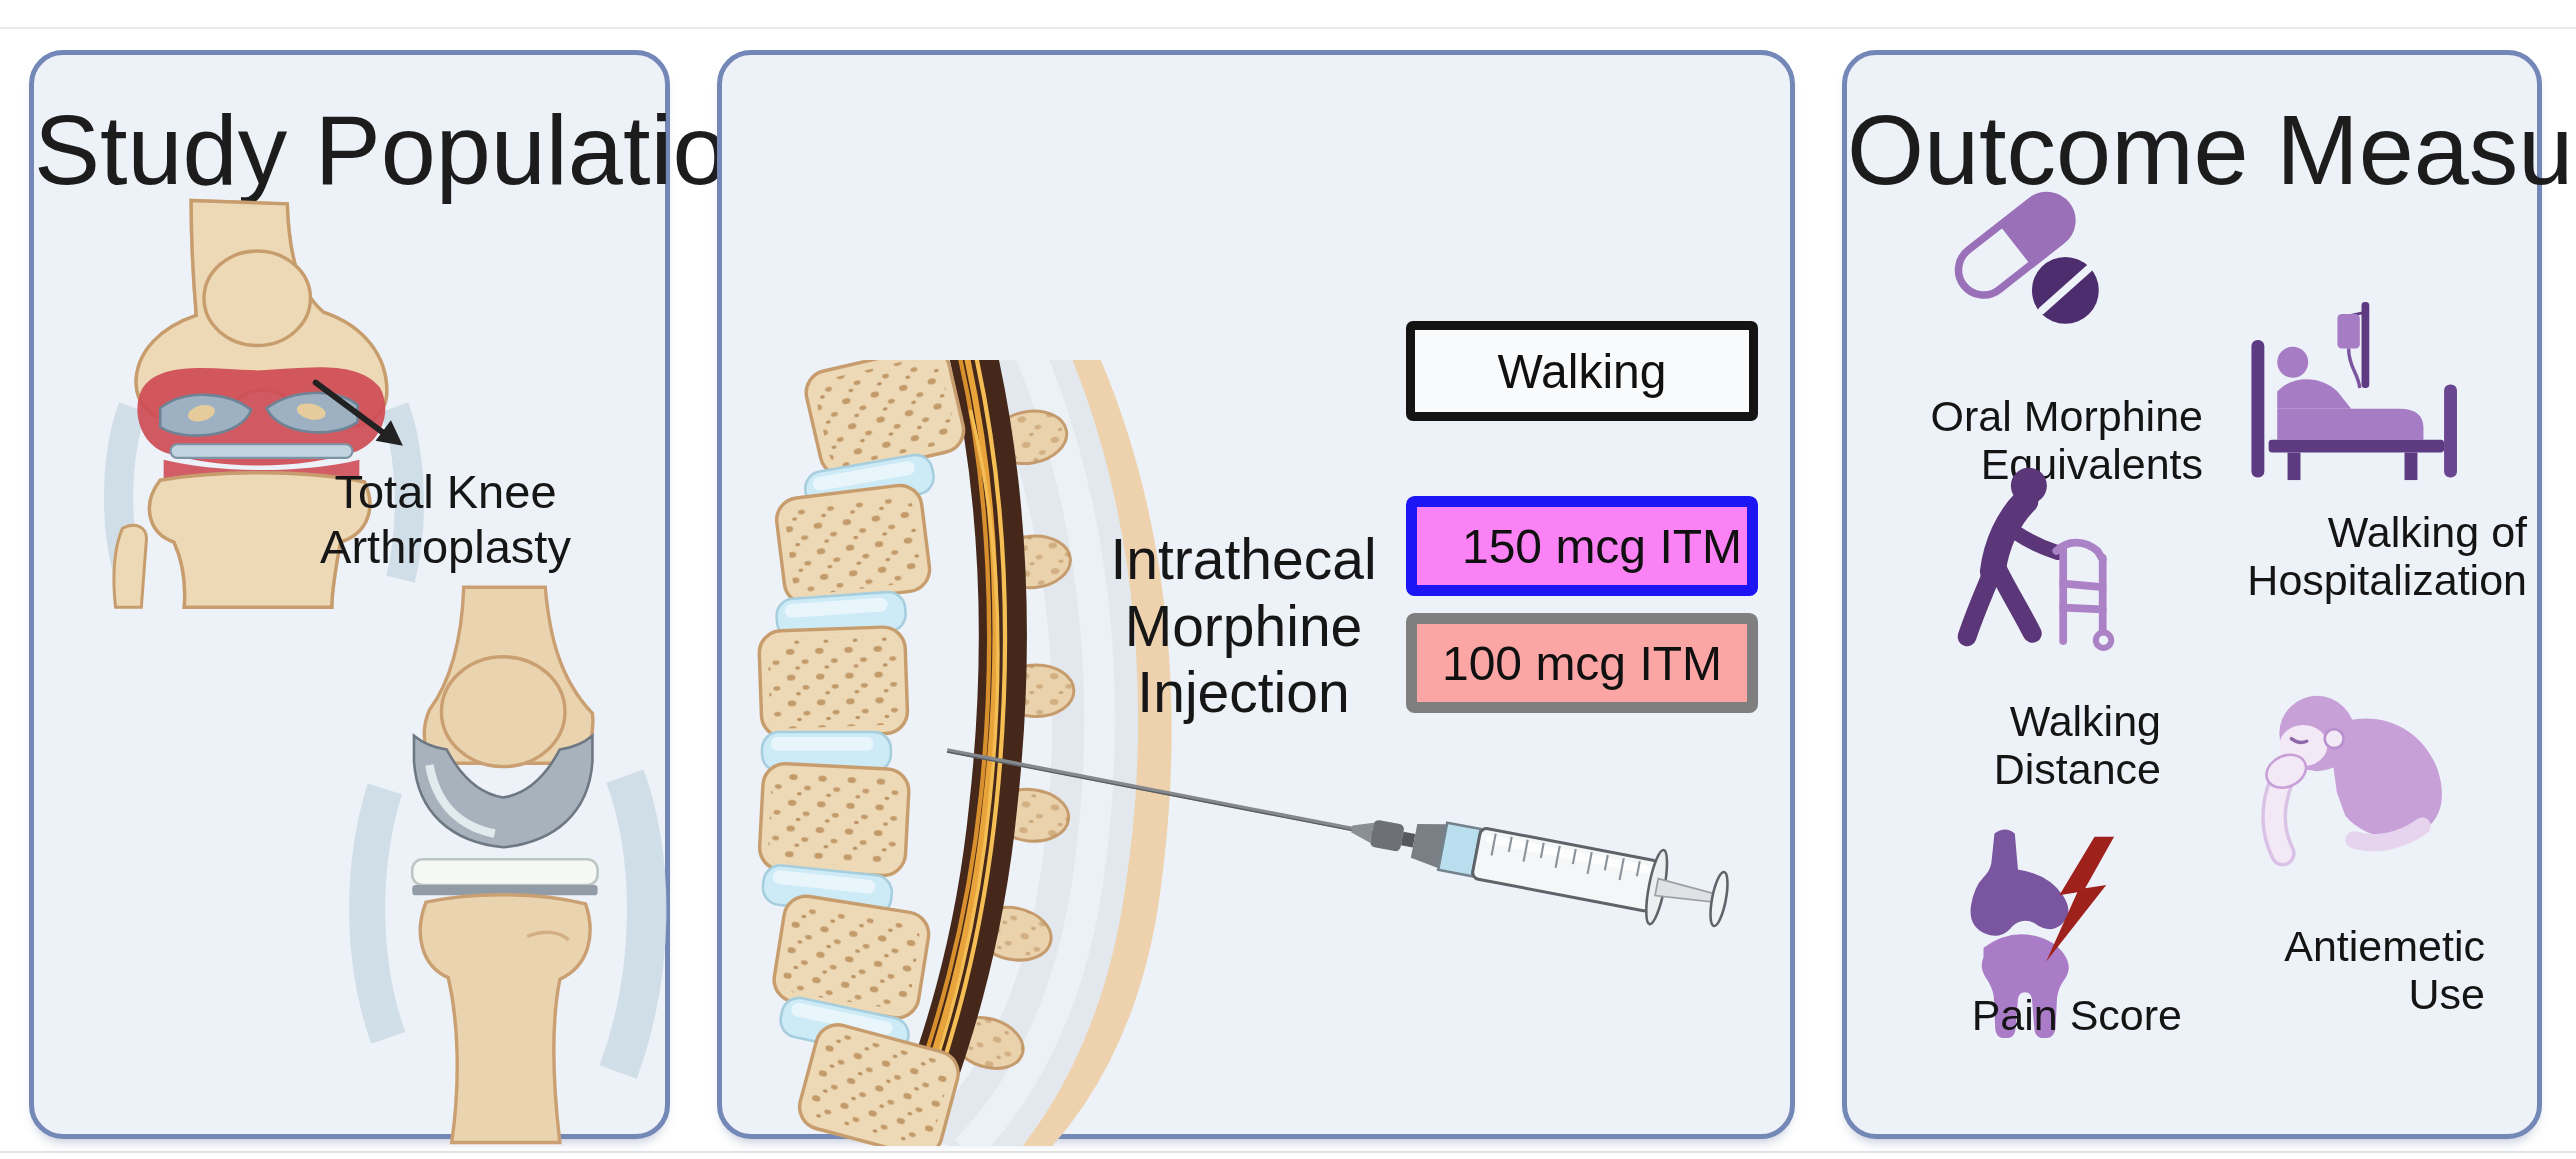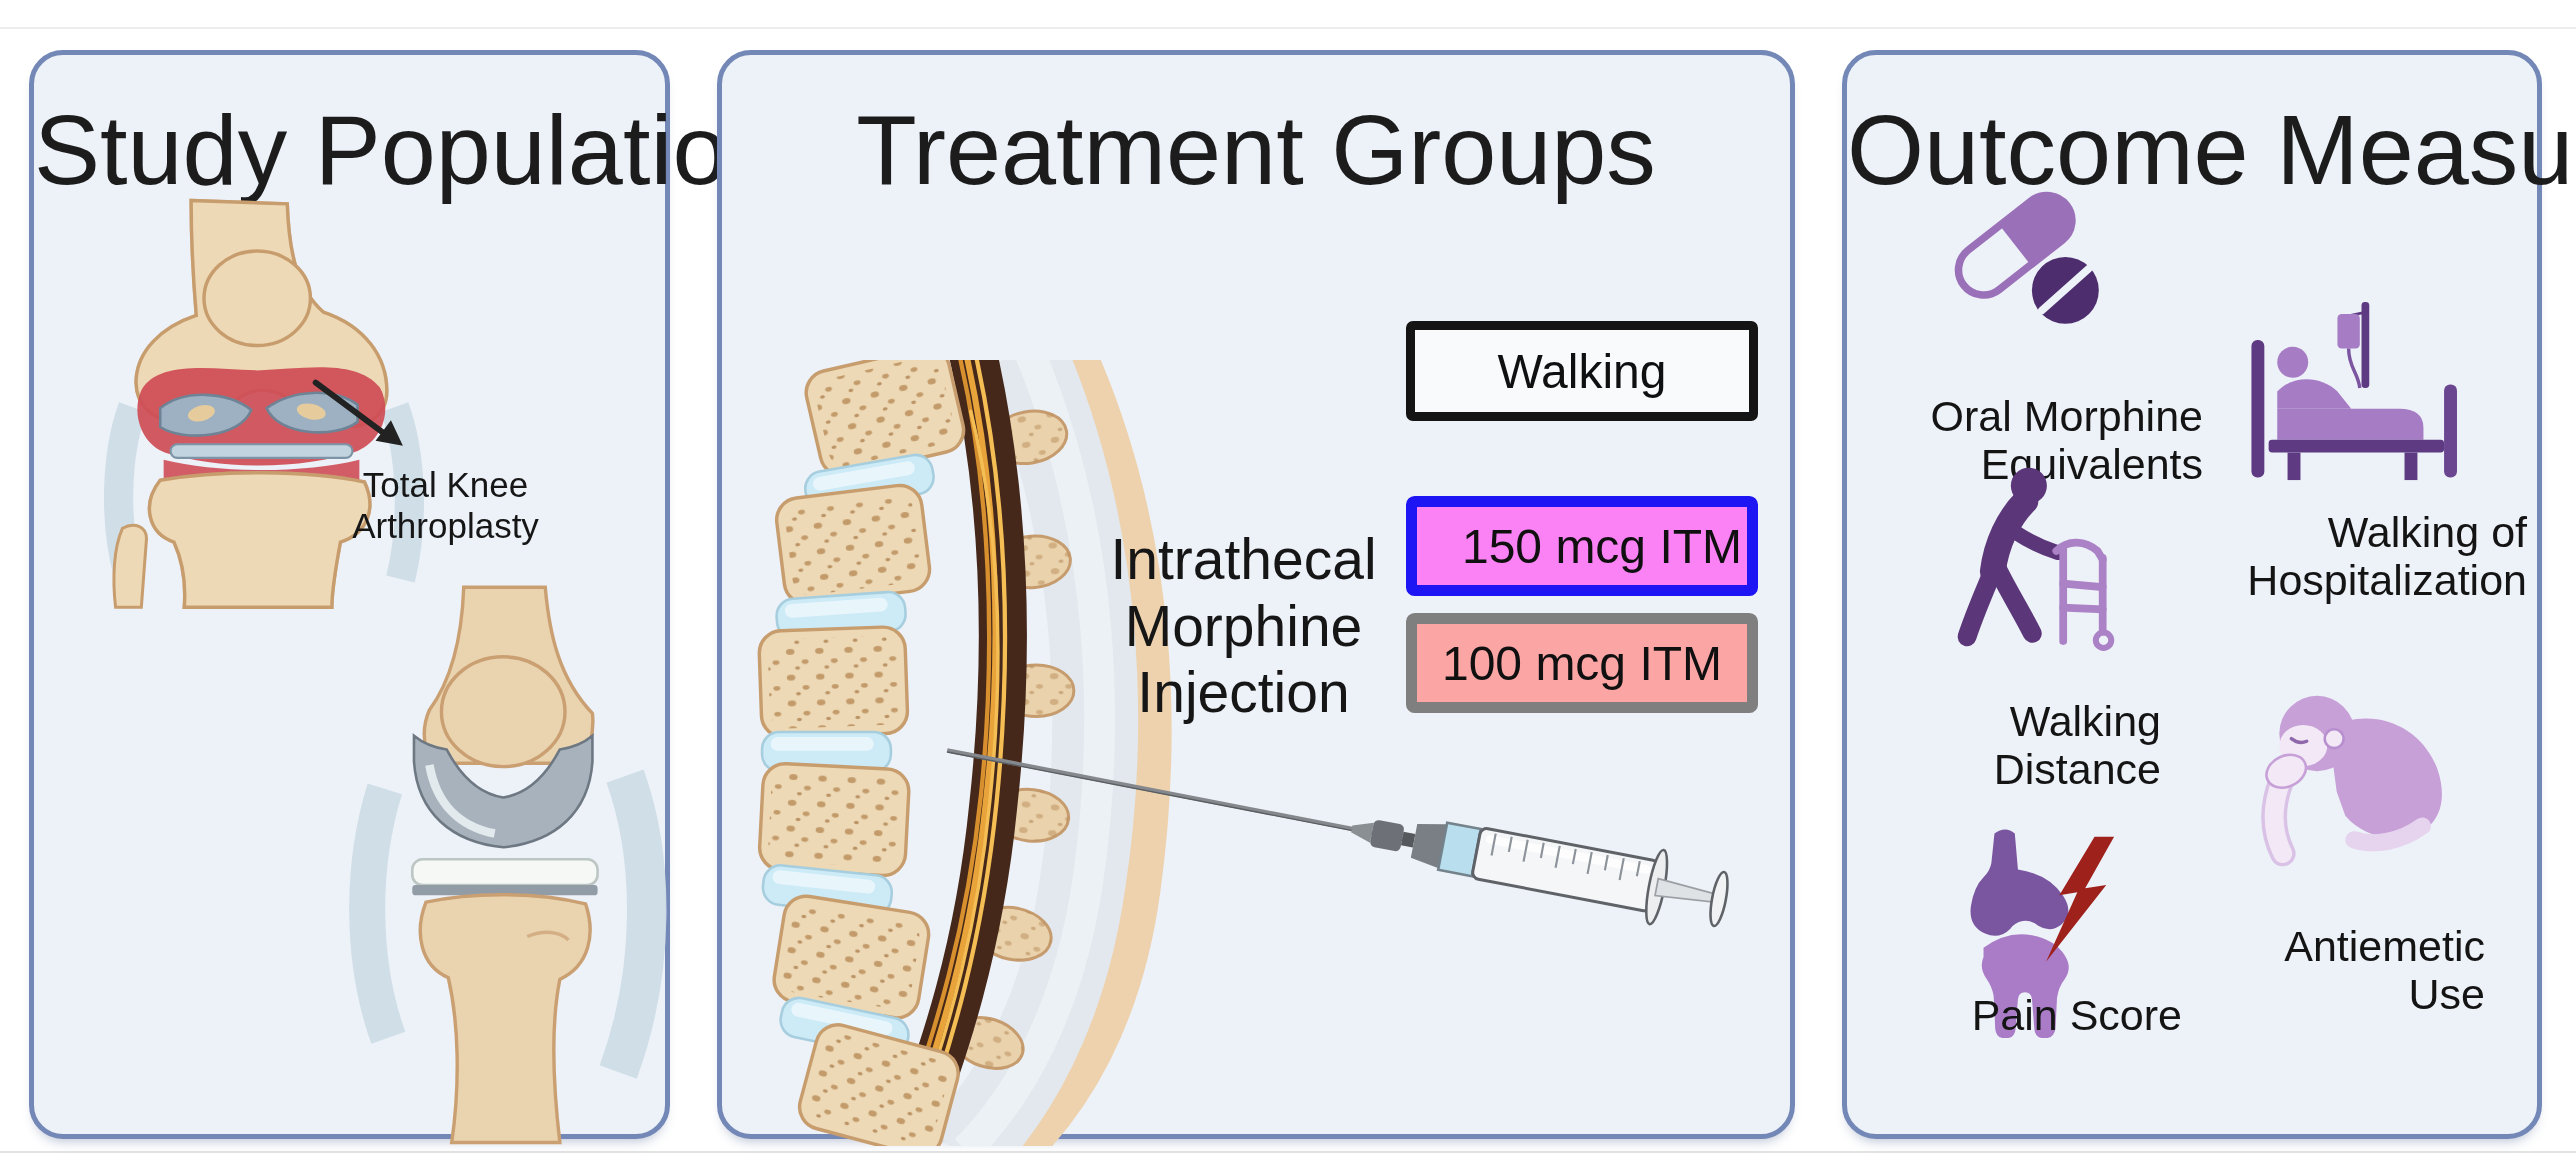--- a/index.html
+++ b/index.html
@@ -4,21 +4,21 @@
 <style>
   html,body{margin:0;padding:0;width:2576px;height:1159px;background:#ffffff;overflow:hidden;
             font-family:"Liberation Sans","DejaVu Sans",sans-serif;color:#1b1b1b;}
   .canvas{position:relative;width:2576px;height:1159px;background:#ffffff;}
   .hairline{position:absolute;left:0;width:2576px;height:1.7px;background:#ececec;}
   .hairline.bottom{background:#e3e3e3;}
   .panel{position:absolute;top:50px;height:1089px;background:#edf1f8;border:5.2px solid #7388b6;
          border-radius:34px;box-sizing:border-box;box-shadow:0 8.6px 12px -6.9px rgba(100,120,160,.45);}
   .panel-title{position:absolute;top:43px;left:0;width:100%;text-align:center;font-size:99px;
                line-height:1.05;color:#1c1c1c;white-space:nowrap;}
-  .annotation{position:absolute;text-align:center;font-size:35px;line-height:1.18;color:#161616;
+  .annotation{position:absolute;text-align:center;font-size:47px;line-height:1.18;color:#161616;
               white-space:pre-line;}
   .abs{position:absolute;}
   
   .group-box{position:absolute;left:684px;width:352px;box-sizing:border-box;display:flex;
              align-items:center;justify-content:center;font-size:48px;color:#101010;}
   .gb-control{top:266px;height:100px;border:9.4px solid #141414;background:#f8fafc;border-radius:6.9px;}
   .gb-150{top:441px;height:100px;border:11px solid #1d15f3;background:#fb82f5;border-radius:8.6px;padding-left:40px;}
   .gb-100{top:558px;height:100px;border:11px solid #7f7f7f;background:#fca5a5;border-radius:8.6px;}
   
   .oc-label{position:absolute;text-align:right;font-size:43px;line-height:1.12;color:#141414;
@@ -75,21 +75,20 @@
       <path d="M110,212 C118,258 146,284 186,292" stroke="#e9eff3" stroke-width="10" fill="none" opacity=".9"></path>
       <ellipse cx="196" cy="150" rx="72" ry="64" fill="#ead4b0" stroke="#caa073" stroke-width="4"></ellipse>
       <rect x="90" y="322" width="216" height="30" rx="12" fill="#f6f8f6" stroke="#bcc6c3" stroke-width="3"></rect>
       <rect x="90" y="352" width="216" height="12" rx="4" fill="#929ca6"></rect>
       <path d="M106,372 C160,360 236,360 292,374 C304,410 296,446 262,462 C252,512 254,584 262,652 L136,652 C146,582 144,512 132,460 C100,446 92,408 106,372 Z" fill="#ead4b0" stroke="#caa073" stroke-width="4"></path>
       <path d="M224,412 C244,404 262,406 272,416" stroke="#caa073" stroke-width="4" fill="none" opacity=".7"></path>
     </svg>
   </div>
 
   <div class="panel" style="left:717px;width:1078px;">
-    <div class="panel-title">Treatment Groups</div>
 
     <svg class="abs" style="left:34px;top:305px;" width="421" height="786" viewBox="0 0 490 915">
       <defs>
         <pattern id="sp2" width="34" height="30" patternUnits="userSpaceOnUse">
           <ellipse cx="7" cy="8" rx="5" ry="3.4" fill="#b98c58"></ellipse>
           <ellipse cx="24" cy="20" rx="4" ry="2.8" fill="#b98c58"></ellipse>
           <ellipse cx="15" cy="27" rx="2.8" ry="2" fill="#ae8150"></ellipse>
         </pattern>
       </defs>
 

